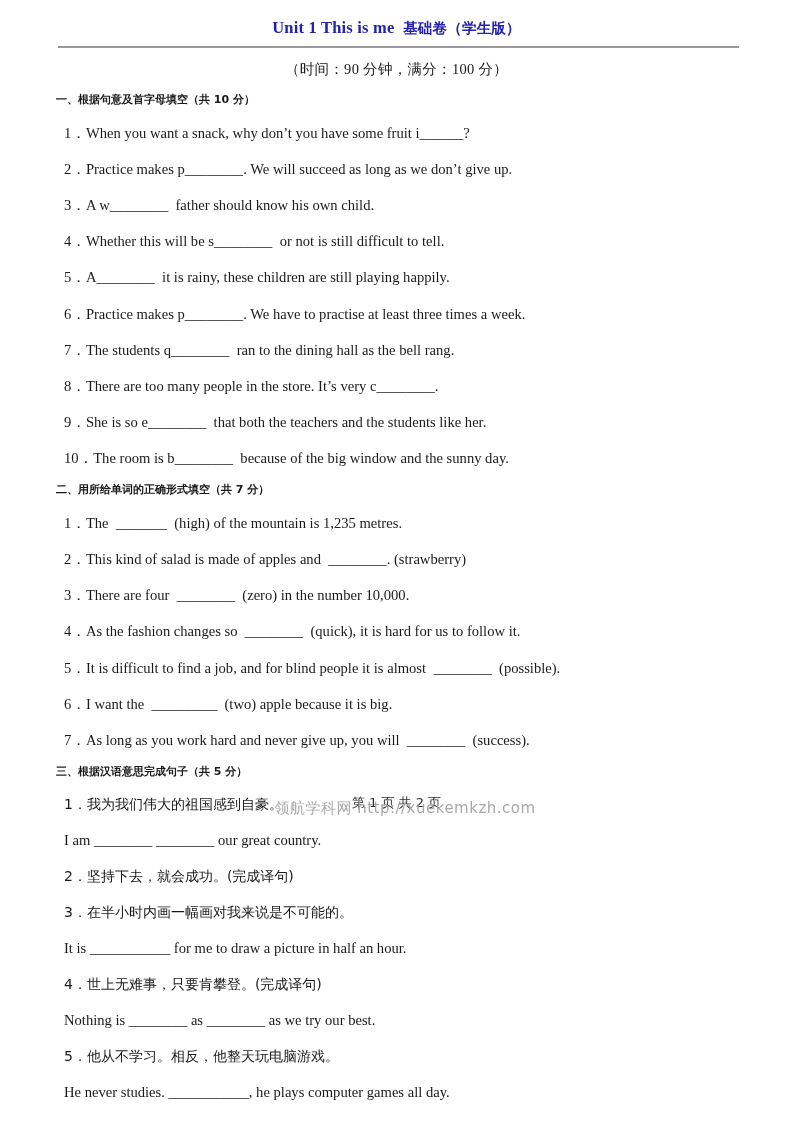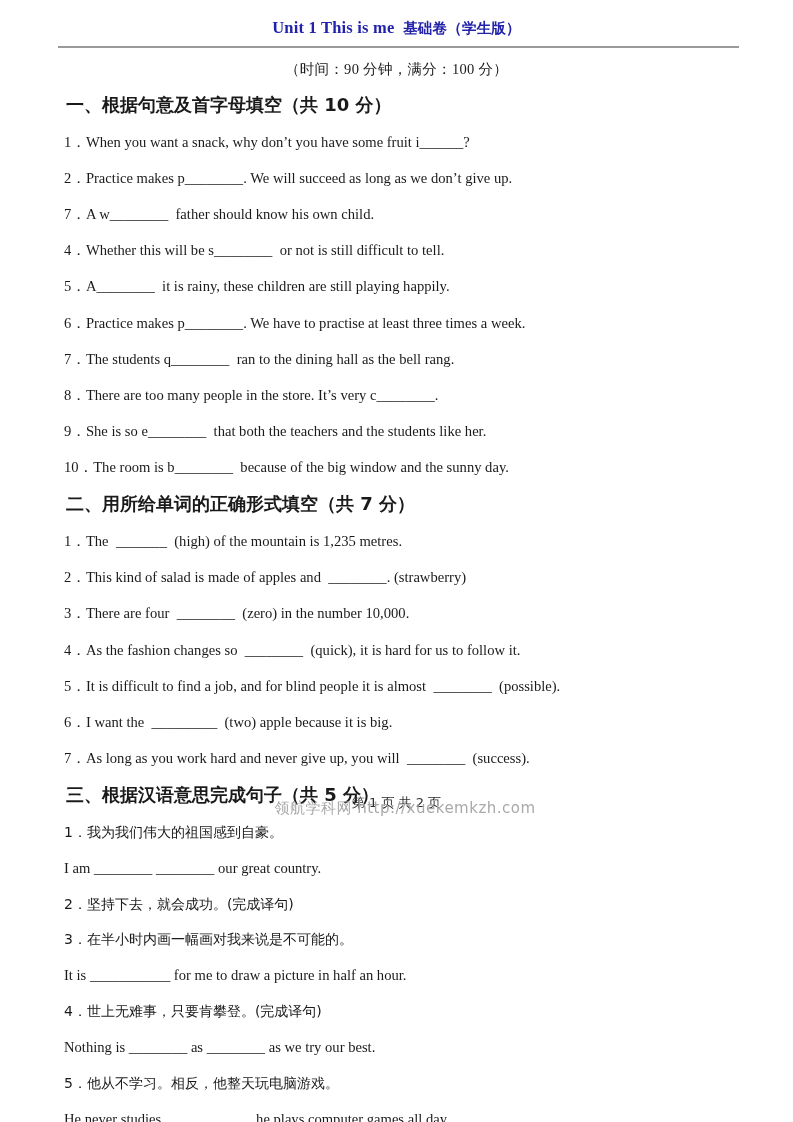--- a/index.html
+++ b/index.html
@@ -51,22 +51,22 @@
     font-size: 14.5px;
     margin-top: 12px;
     margin-bottom: 14px;
     letter-spacing: .3px;
   }
 
   
   .section-heading {
     font-family: "DejaVu Sans", "Liberation Sans", sans-serif;
     font-weight: bold;
-    font-size: 18px;
-    margin: 14px 0 4px 10px;
+    font-size: 11px;
+    margin: 14px 0 4px 0;
     letter-spacing: 0px;
     line-height: 1.3;
   }
 
   
   .q {
     font-size: 14.6px;
     line-height: 1.35;
     margin: 8px;
     padding: 8.5px 0 0 0;
@@ -114,21 +114,21 @@
   </div>
 
   <div class="title-rule"></div>
 
   <div class="subtitle">（时间：90 分钟，满分：100 分）</div>
 
   <div>
     <div class="section-heading">一、根据句意及首字母填空（共 10 分）</div>
     <p class="q">1．When you want a snack, why don’t you have some fruit i______?</p>
     <p class="q">2．Practice makes p________. We will succeed as long as we don’t give up.</p>
-    <p class="q">7．A w________  father should know his own child.</p>
+    <p class="q">3．A w________  father should know his own child.</p>
     <p class="q">4．Whether this will be s________  or not is still difficult to tell.</p>
     <p class="q">5．A________  it is rainy, these children are still playing happily.</p>
     <p class="q">6．Practice makes p________. We have to practise at least three times a week.</p>
     <p class="q">7．The students q________  ran to the dining hall as the bell rang.</p>
     <p class="q">8．There are too many people in the store. It’s very c________.</p>
     <p class="q">9．She is so e________  that both the teachers and the students like her.</p>
     <p class="q">10．The room is b________  because of the big window and the sunny day.</p>
   </div>
 
   <div>

